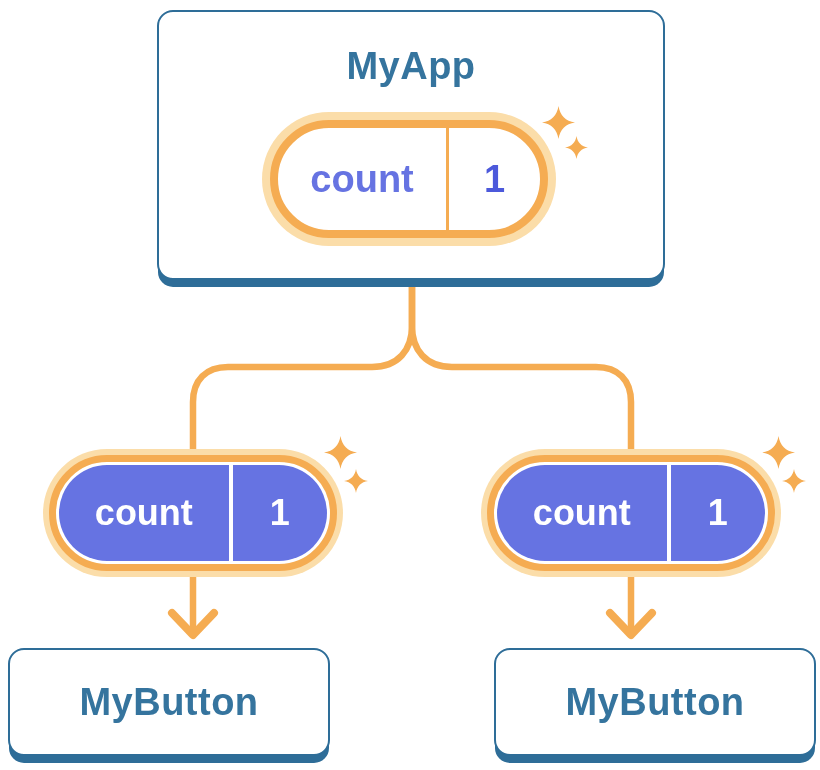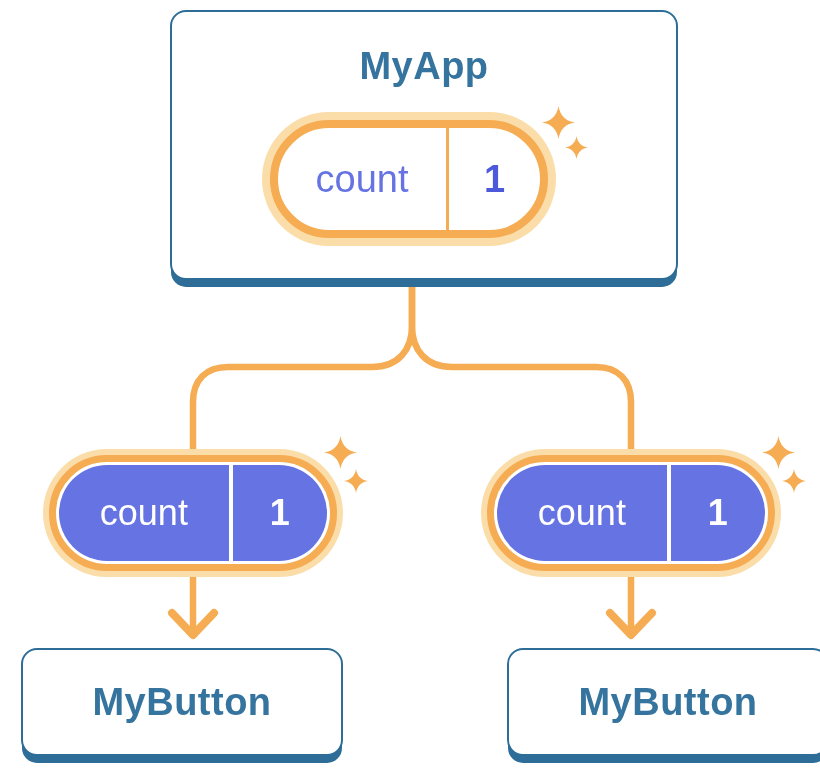--- a/index.html
+++ b/index.html
@@ -14,21 +14,20 @@
 
   
   .card {
     position: absolute;
     box-sizing: border-box;
     background: #ffffff;
     border: 2px solid #2e6d98;
     border-radius: 16px;
     box-shadow: 0 8px 0 -1px #2e6d98;
     z-index: 2;
-    margin-left: 13px;
   }
   .card-title {
     color: #35749e;
     font-size: 38px;
     font-weight: 600;
     letter-spacing: 0.5px;
     text-align: center;
   }
   #root-card  { left: 157px; top: 10px;  width: 508px; height: 270px; }
   #root-card .card-title { margin-top: 33px; }
@@ -49,21 +48,21 @@
     box-sizing: border-box;
     width: 100%; height: 100%;
     border: 8px solid #f5ac52;
     background: #ffffff;
     border-radius: 999px;
     display: flex;
     align-items: stretch;
     overflow: hidden;
   }
   .pill-cell {
-    display: flex; align-items: center; justify-content: center;
+    display: flex; align-items: center; justify-content: center; font-weight: bold;
   }
   
   #root-pill { left: 262px; top: 112px; width: 294px; height: 134px; padding: 8px; }
   #root-pill .pill-cell.name  { flex: 1.85; color: #6673e2; font-size: 38px; }
   #root-pill .pill-divider    { width: 3px; background: #f5ac52; }
   #root-pill .pill-cell.value { flex: 1; color: #4c59db; font-size: 38px; font-weight: 700; }
 
   
   .child-pill { width: 300px; height: 128px; padding: 6px; top: 449px; }
   #child-pill-0 { left: 43px; }

